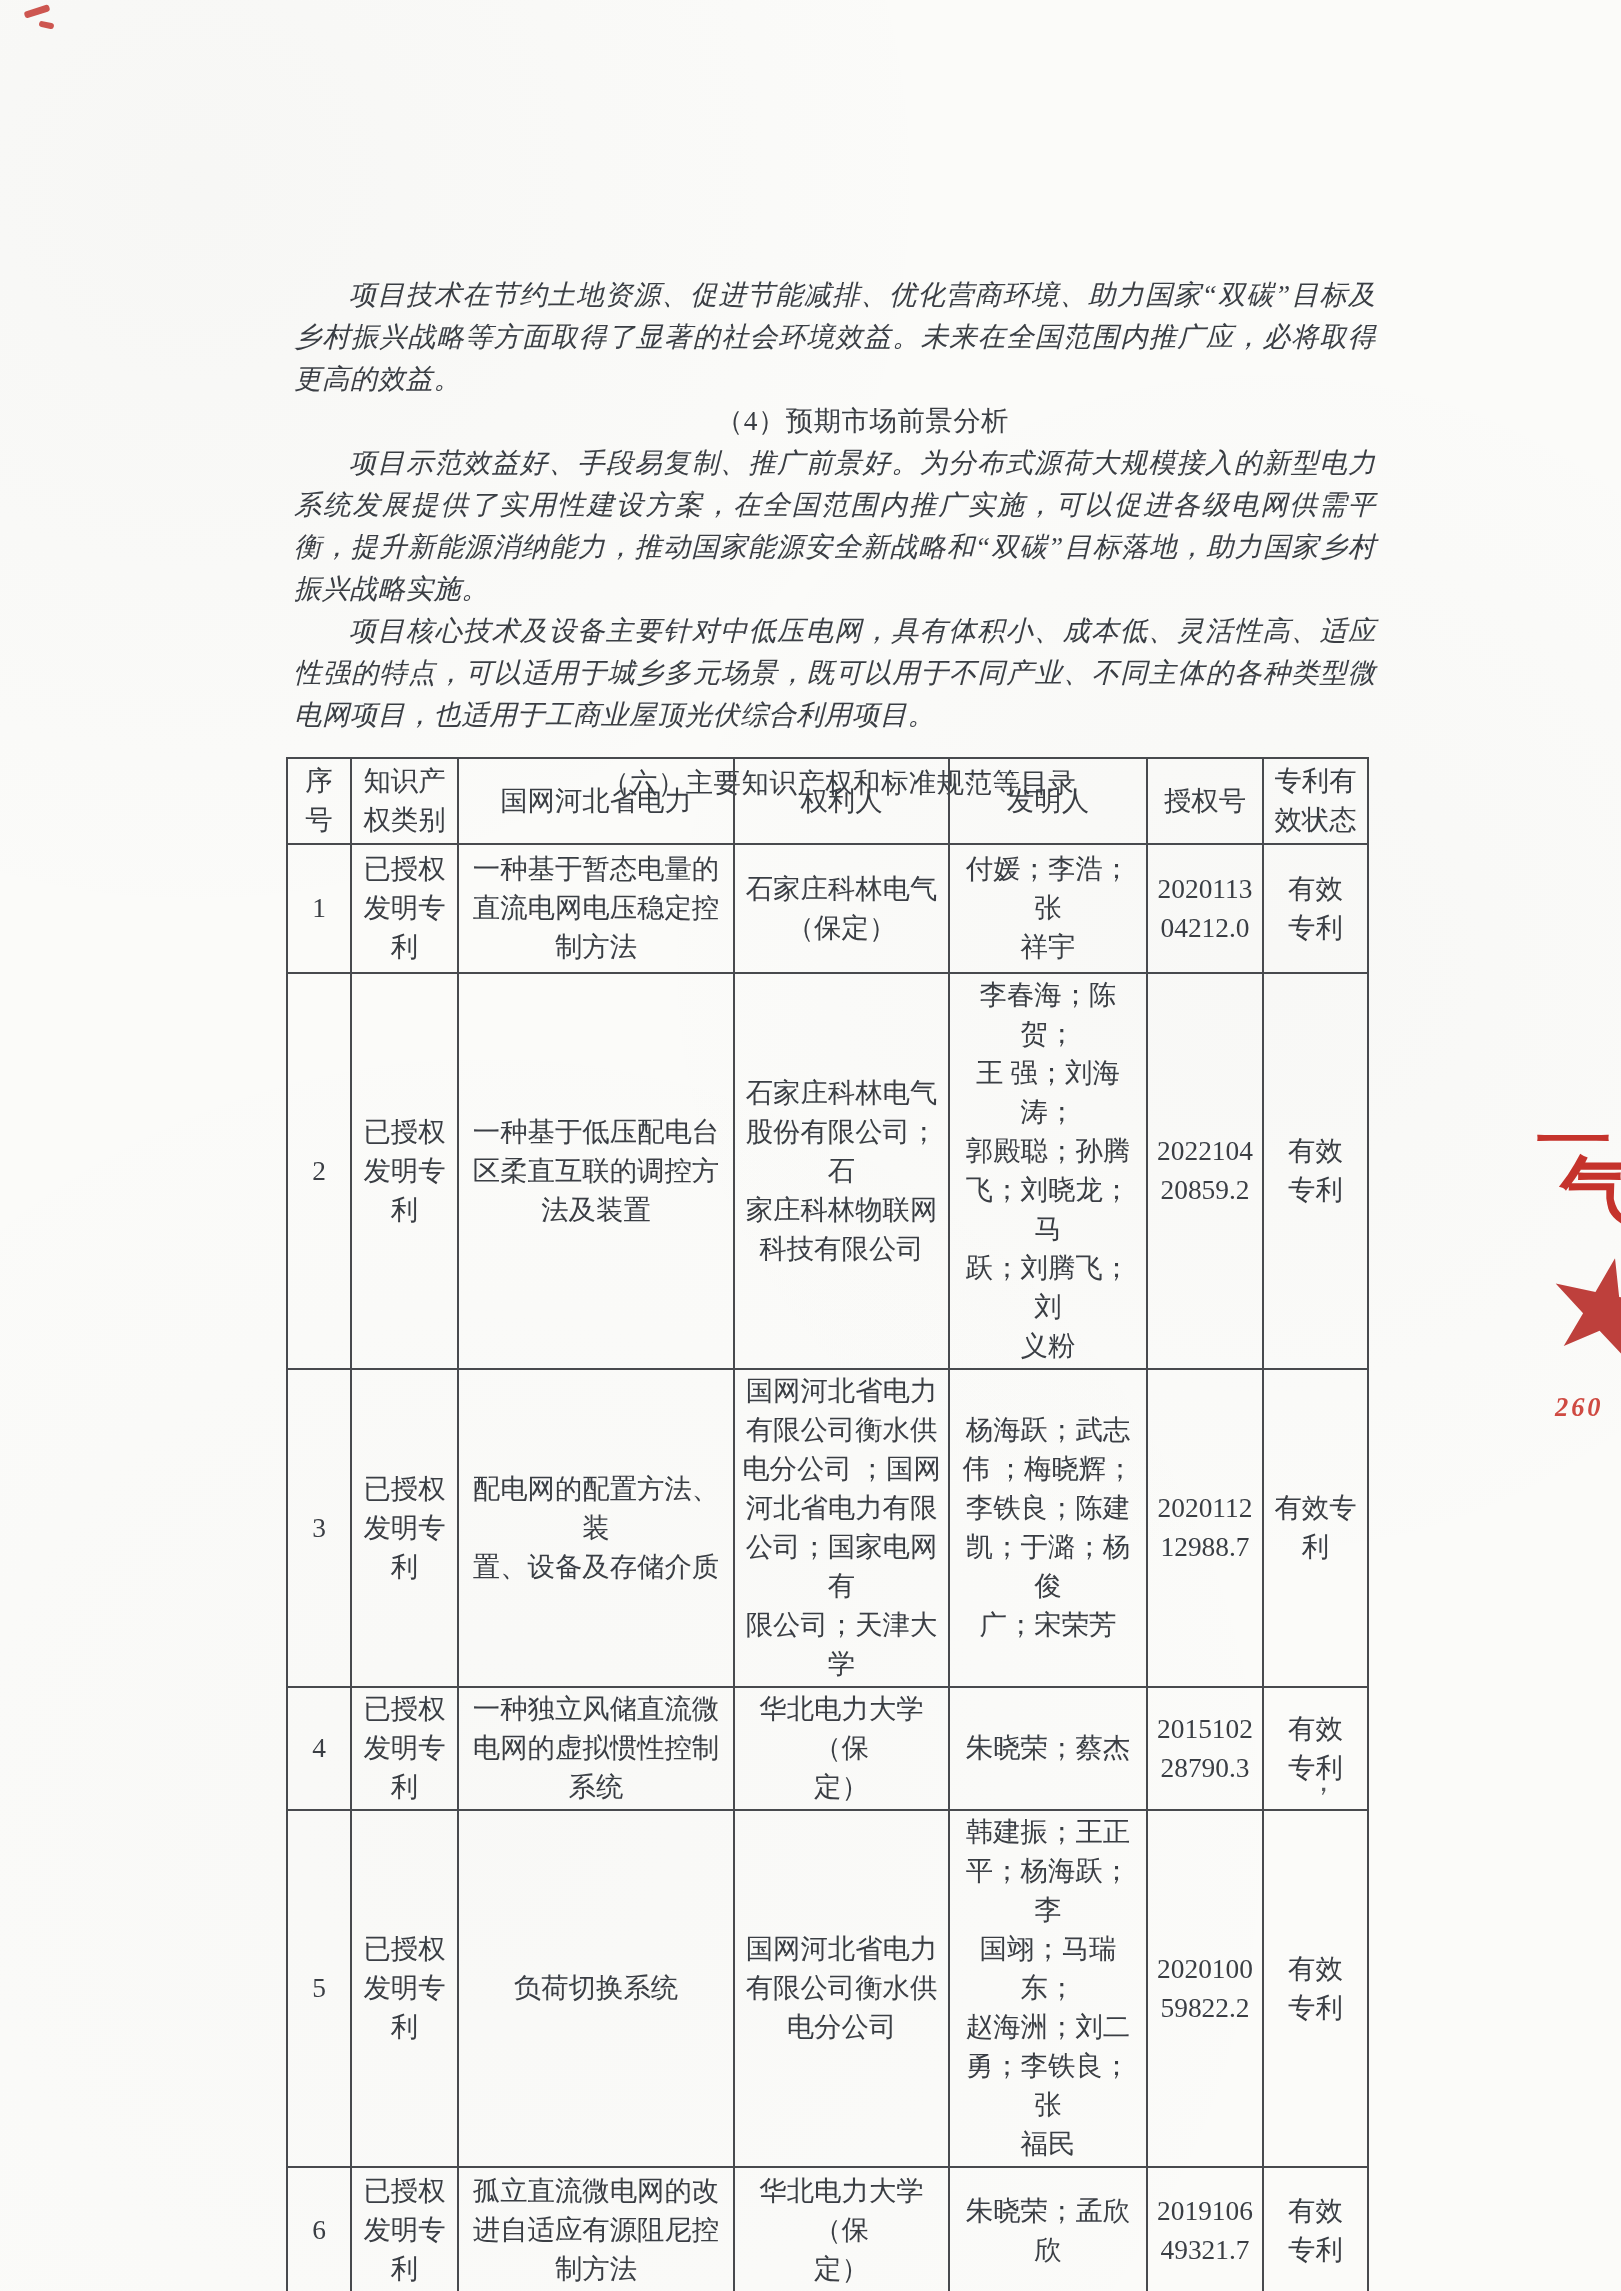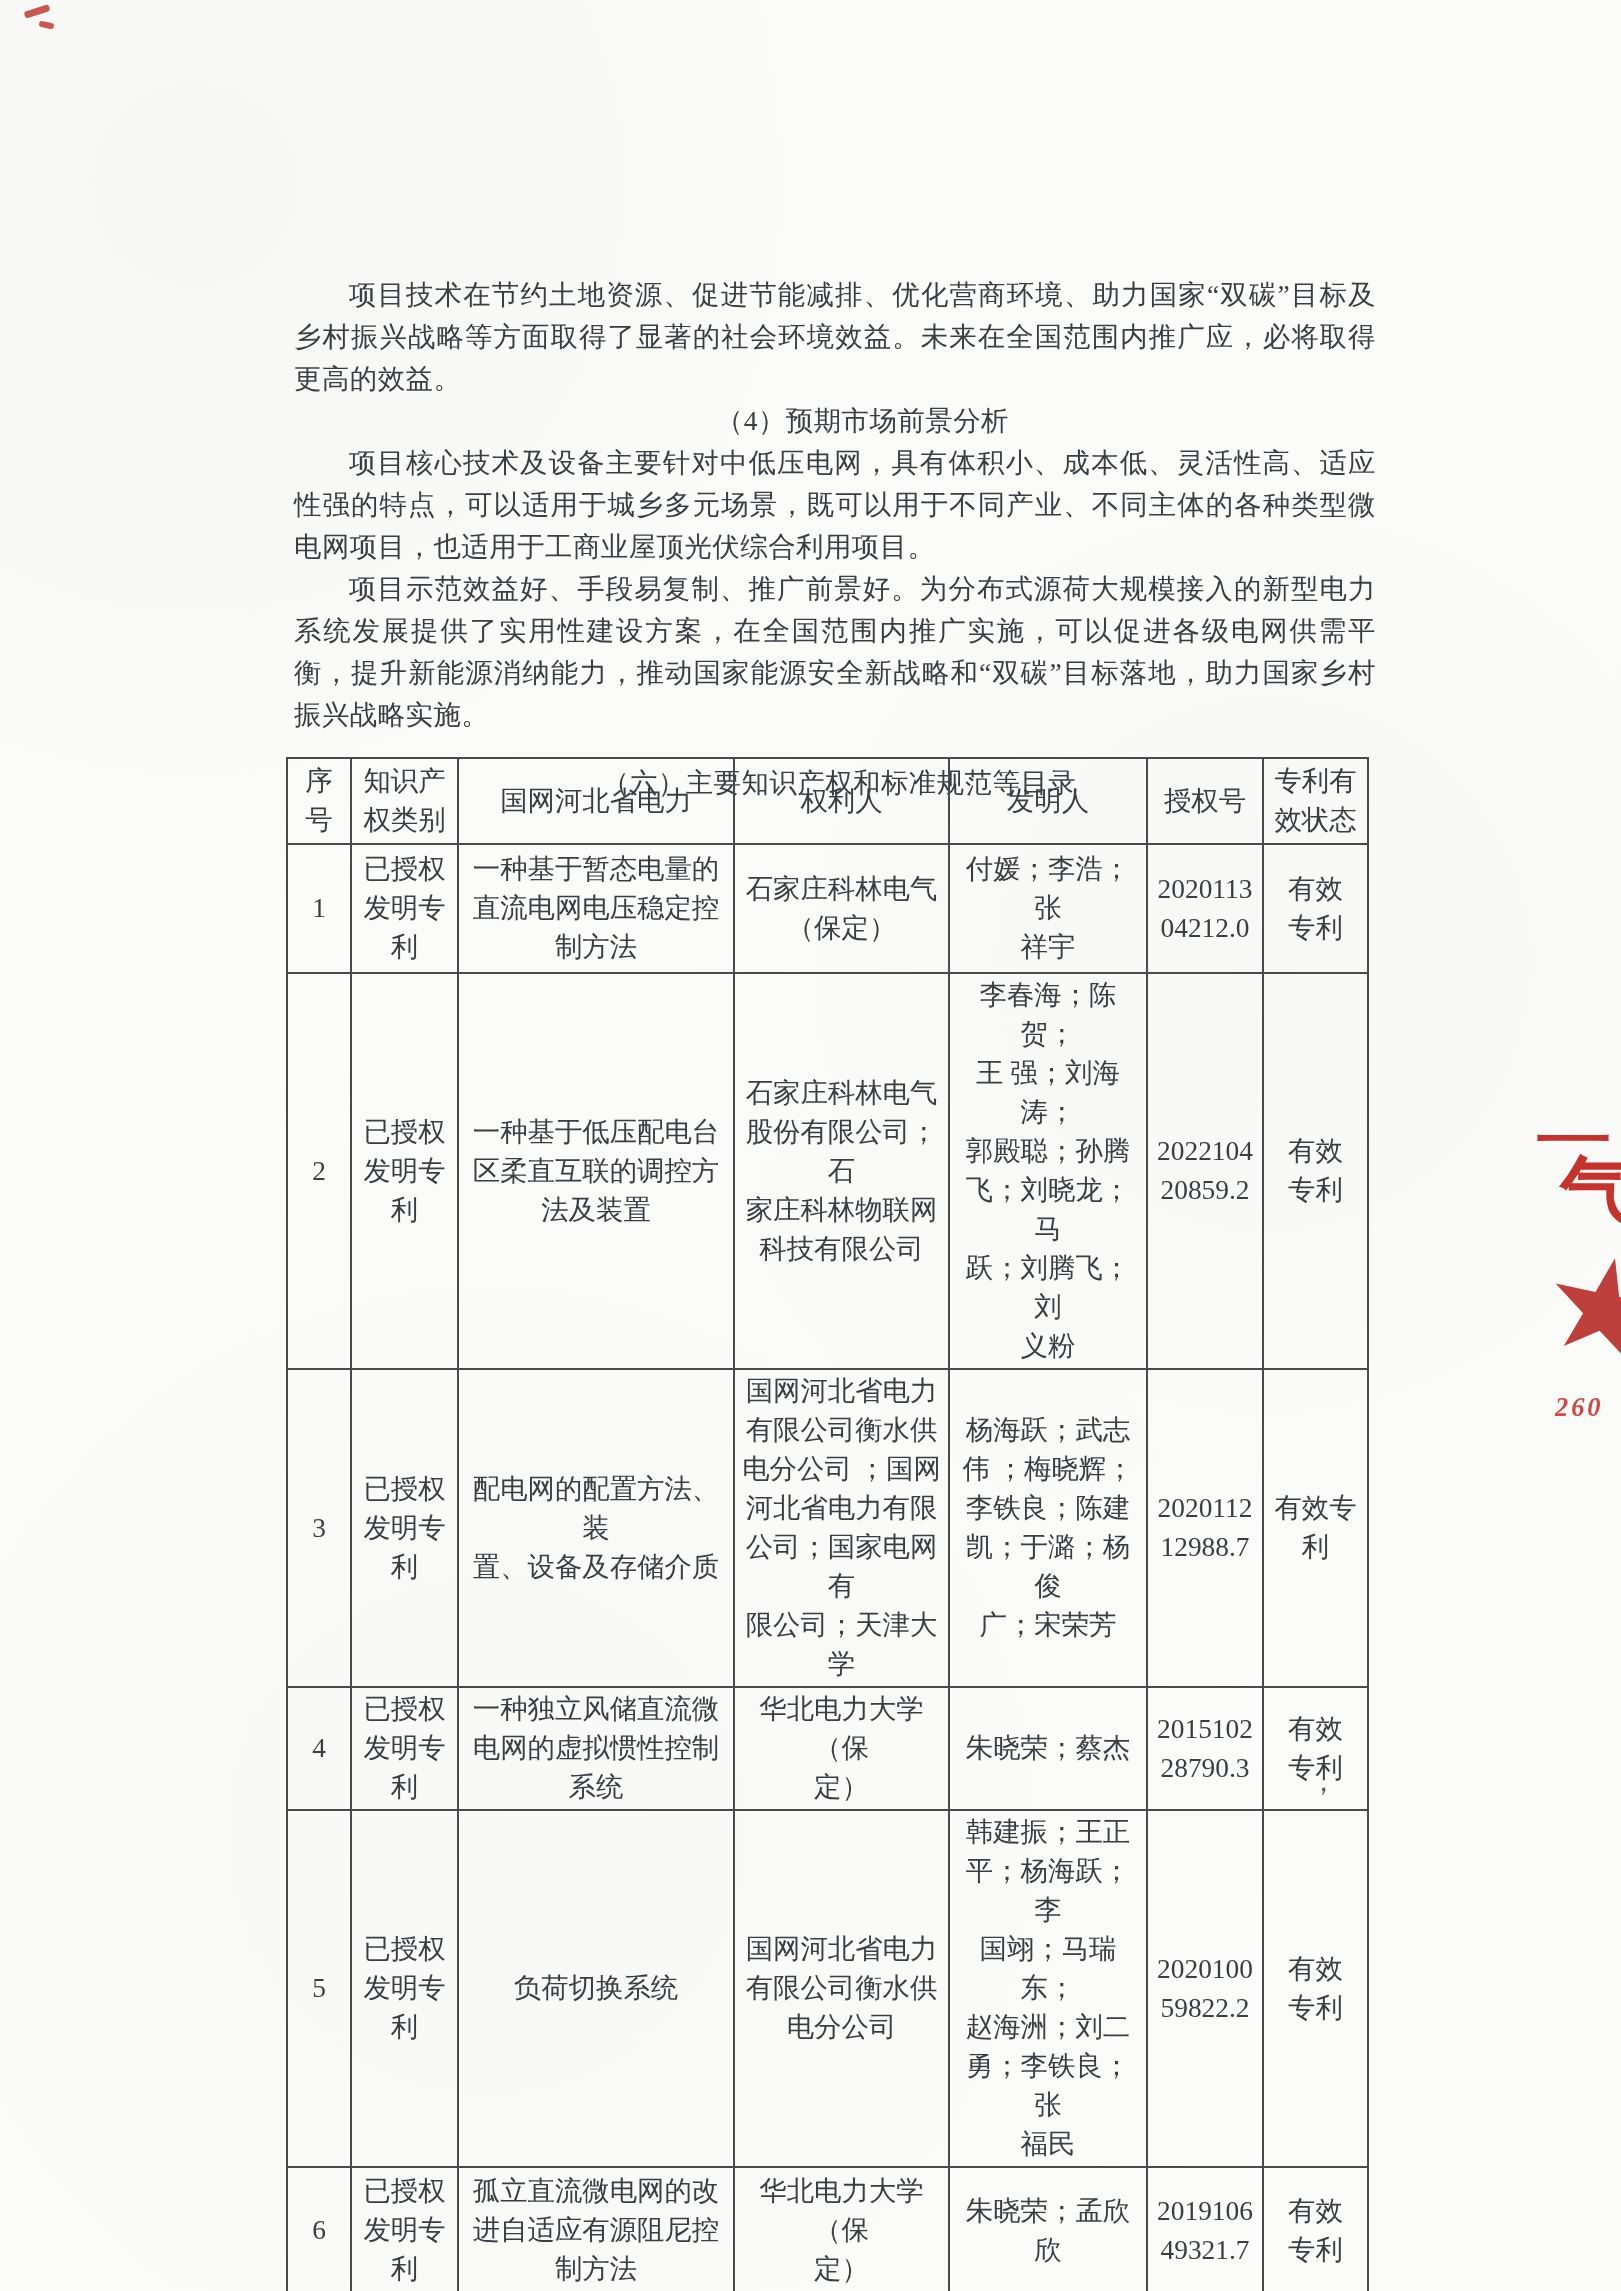--- a/index.html
+++ b/index.html
@@ -16,21 +16,21 @@
     font-family:"Liberation Serif","DejaVu Serif",serif;
     color:#3a3e44;
   }
 
   
   .text-block {
     position:absolute; left:294px; top:274px; width:1082px;
     font-size:27.4px; line-height:42px; letter-spacing:0.5px;
     text-align:justify;
   }
-  .para { margin:0; text-indent:2em; }
+  .para { margin:0; text-indent:2em;font-style:italic; }
   .subheading { margin:0; text-indent:2em; text-align:center; }
   .subheading.six { text-indent:0.3em; margin-top:25.5px;font-family:Liberation Serif, serif; }
 
   
   .ip-table {
     position:absolute; left:286px; top:757px; width:1080px;
     border-collapse:collapse; table-layout:fixed;
   }
   .ip-table th, .ip-table td {
     border:2px solid #484a4e;
@@ -85,22 +85,22 @@
 <body>
 
 <div class="page">
 
   <div class="red-scribble s1"></div>
   <div class="red-scribble s2"></div>
 
   <div class="text-block">
     <p class="para">项目技术在节约土地资源、促进节能减排、优化营商环境、助力国家“双碳”目标及乡村振兴战略等方面取得了显著的社会环境效益。未来在全国范围内推广应，必将取得更高的效益。</p>
     <p class="subheading four">（4）预期市场前景分析</p>
+    <p class="para">项目示范效益好、手段易复制、推广前景好。为分布式源荷大规模接入的新型电力系统发展提供了实用性建设方案，在全国范围内推广实施，可以促进各级电网供需平衡，提升新能源消纳能力，推动国家能源安全新战略和“双碳”目标落地，助力国家乡村振兴战略实施。</p>
     <p class="para">项目核心技术及设备主要针对中低压电网，具有体积小、成本低、灵活性高、适应性强的特点，可以适用于城乡多元场景，既可以用于不同产业、不同主体的各种类型微电网项目，也适用于工商业屋顶光伏综合利用项目。</p>
-    <p class="para">项目示范效益好、手段易复制、推广前景好。为分布式源荷大规模接入的新型电力系统发展提供了实用性建设方案，在全国范围内推广实施，可以促进各级电网供需平衡，提升新能源消纳能力，推动国家能源安全新战略和“双碳”目标落地，助力国家乡村振兴战略实施。</p>
     <p class="subheading six">（六）主要知识产权和标准规范等目录</p>
   </div>
 
   <table class="ip-table">
     <colgroup>
       <col style="width:64px">
         <col style="width:107px">
         <col style="width:276px">
       <col style="width:215px">
         <col style="width:198px">

